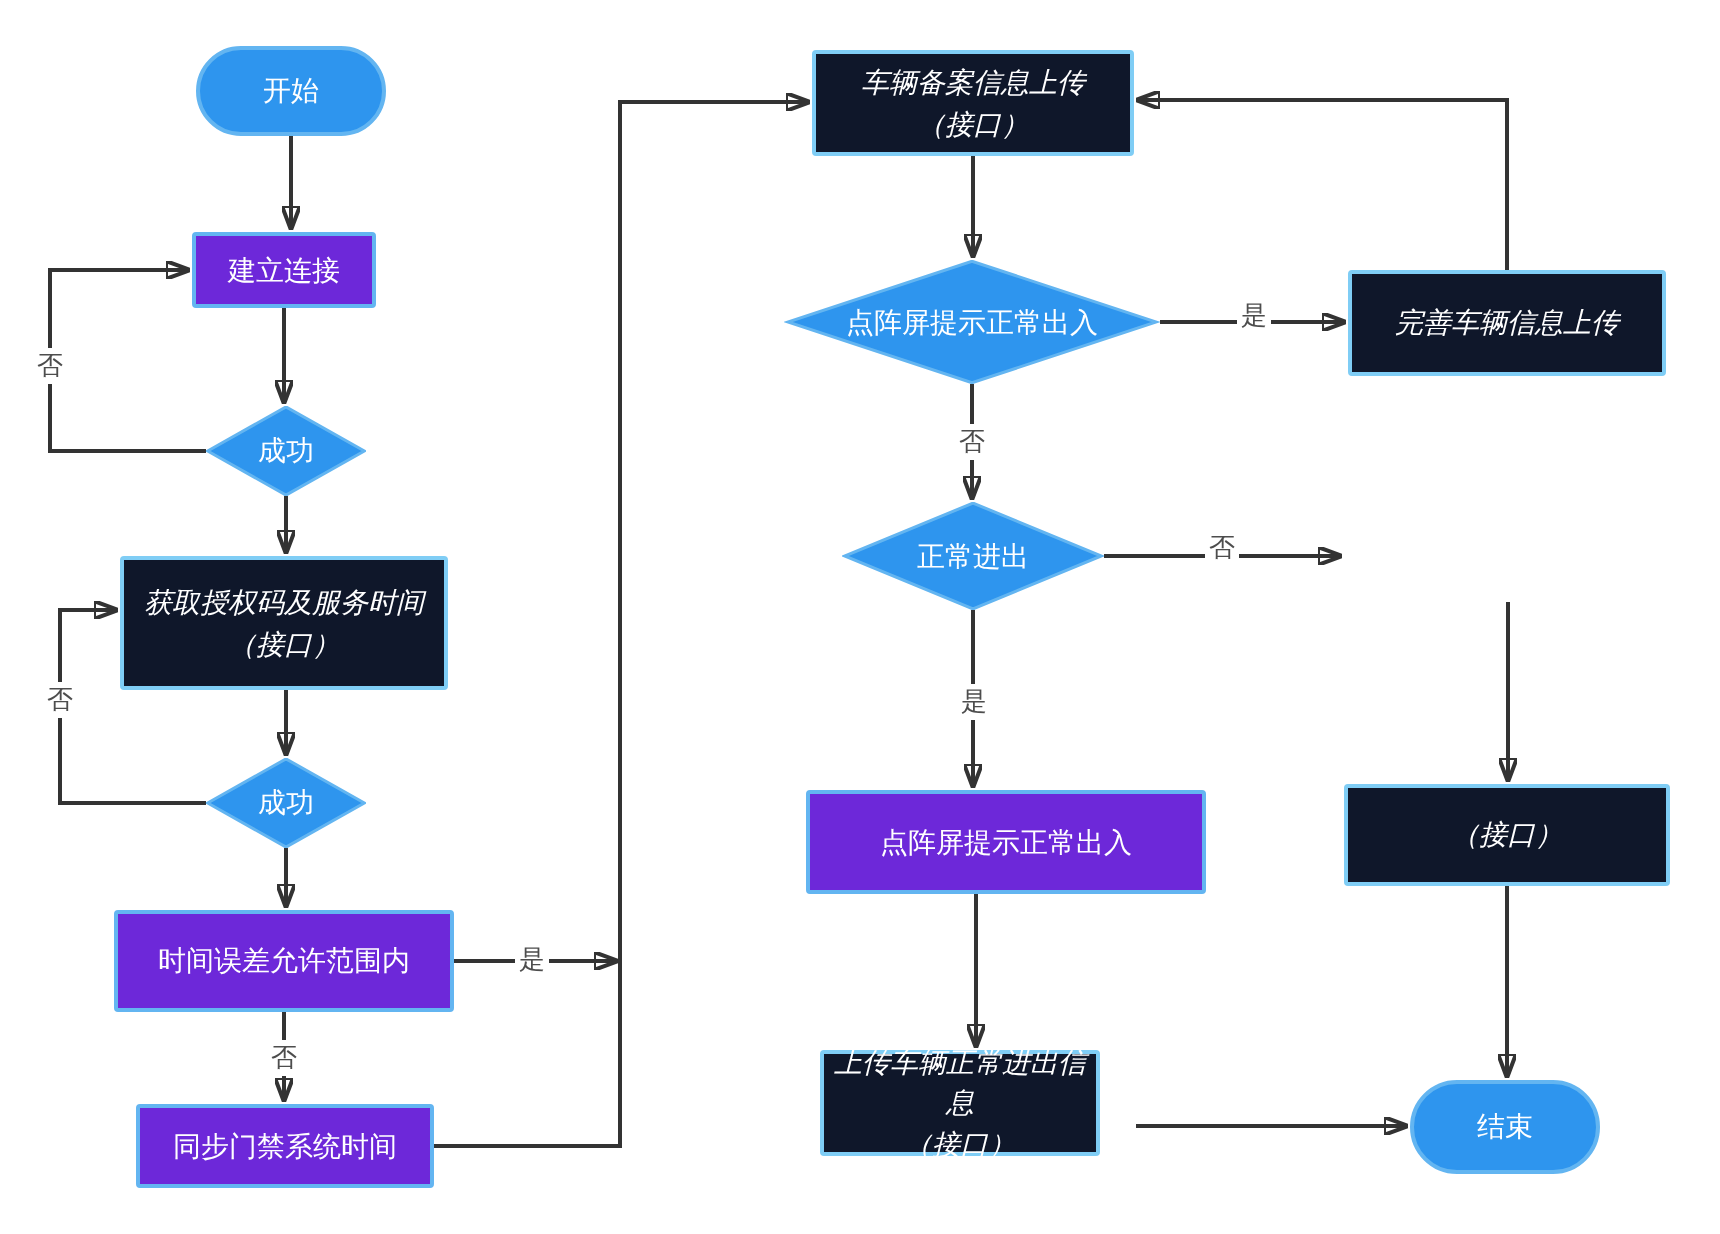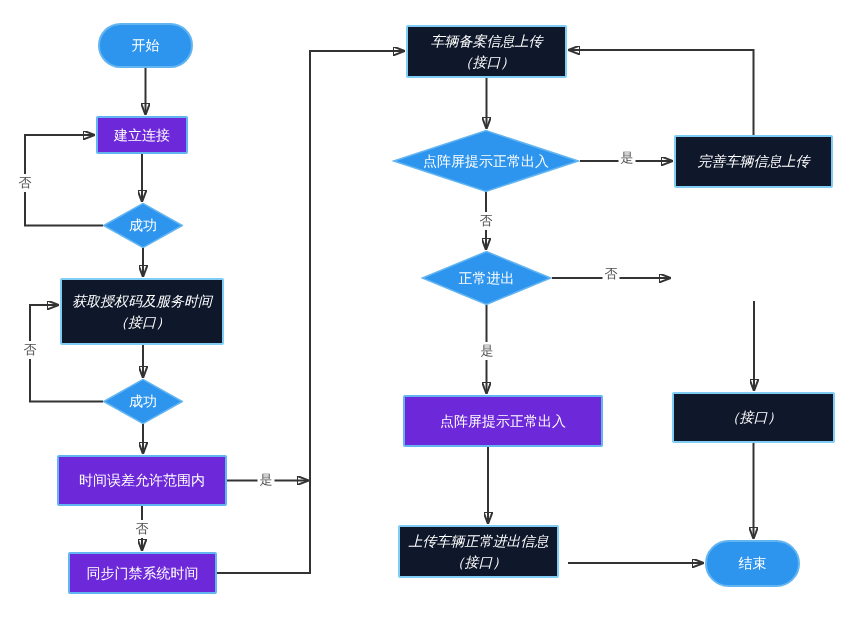--- a/index.html
+++ b/index.html
@@ -117,21 +117,21 @@
 
 
   <div class="node rect-blue" style="left:403px;top:395px;width:200px;height:52px">
     <span class="nlabel">点阵屏提示正常出入</span>
   </div>
 
   <div class="node rect-orange" style="left:672px;top:392px;width:163px;height:51px">
     <span class="nlabel">（接口）</span>
   </div>
 
-  <div class="node rect-orange" style="left:398px;top:525px;width:161px;height:53px">
+  <div class="node rect-orange" style="left:410px;top:525px;width:140px;height:53px">
     <span class="nlabel">上传车辆正常进出信息</span>
     <span class="nlabel">（接口）</span>
   </div>
 
   <div class="node terminator" style="left:705px;top:540px;width:95px;height:47px">
     <span class="nlabel">结束</span>
   </div>
 
   <span class="edge-label" style="left:25px;top:183px">否</span>
   <span class="edge-label" style="left:30px;top:350px">否</span>

